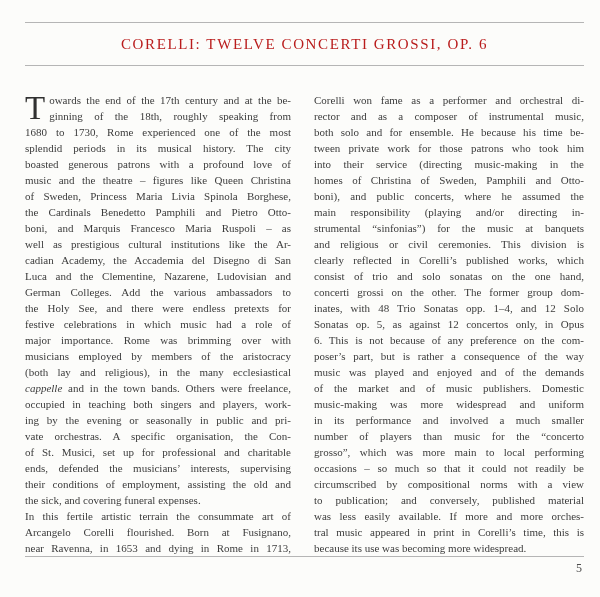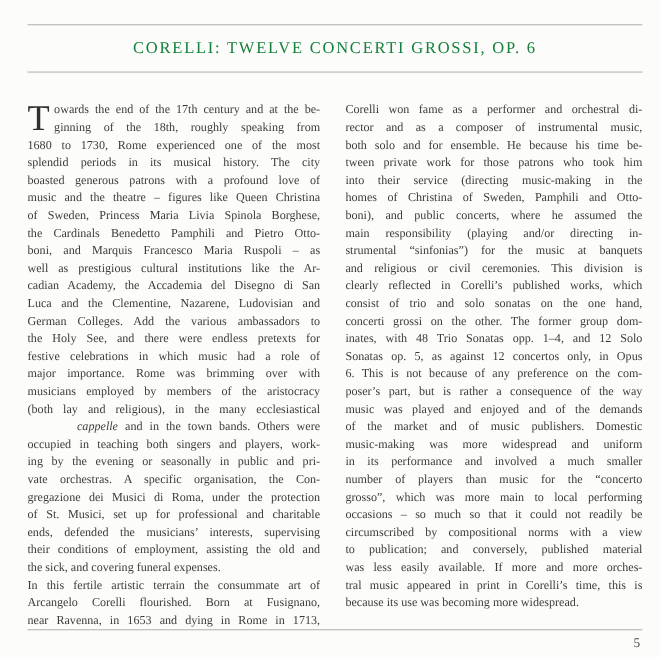--- a/index.html
+++ b/index.html
@@ -9,21 +9,21 @@
     font-family:"Liberation Serif","DejaVu Serif",serif;
     color:#3c3c3c;
     overflow:hidden;
   }
   .page { width:600px; height:597px; padding:22px 16px 0 25px; }
   .rule { height:0; border-top:1.5px solid #b5b5b5; }
   .title {
     text-align:center;
     font-size:15px;
     letter-spacing:1.6px;
-    color:#15803d;
+    color:#b91c1c;
     line-height:42px;
     height:42px;
     white-space:nowrap;
   }
   .columns { display:flex; gap:23px; margin-top:26px; }
   .col { display:block; }
   .col-left  { width:266px; }
   .col-right { width:270px; }
   .line {
     font-size:11px;
@@ -35,21 +35,21 @@
   }
   .line.para-end { text-align:right; text-align-last:left; }
   .dropcap {
     float:left;
     font-size:33px;
     line-height:30px;
     height:30px;
     margin:1px 4px 0 0;
     color:#303030;
   }
-  .italic { font-style:italic;margin-left:45px; }
+  .italic { font-style:italic; }
   .footer-rule { margin-top:0; }
   .page-num {
     text-align:right;
     font-size:12px;
     color:#4c4c4c;
     padding:4px 2px 0 0;
   }
 </style>
 </head>
 <body>
@@ -79,21 +79,20 @@
       <div class="line">German Colleges. Add the various ambassadors to</div>
       <div class="line">the Holy See, and there were endless pretexts for</div>
       <div class="line">festive celebrations in which music had a role of</div>
       <div class="line">major importance. Rome was brimming over with</div>
       <div class="line">musicians employed by members of the aristocracy</div>
       <div class="line">(both lay and religious), in the many ecclesiastical</div>
       <div class="line"><span class="italic">cappelle</span><span> and in the town bands. Others were freelance,</span></div>
       <div class="line">occupied in teaching both singers and players, work-</div>
       <div class="line">ing by the evening or seasonally in public and pri-</div>
       <div class="line">vate orchestras. A specific organisation, the Con-</div>
-      <div class="line">gregazione dei Musici di Roma, under the protection</div>
       <div class="line">of St. Musici, set up for professional and charitable</div>
       <div class="line">ends, defended the musicians’ interests, supervising</div>
       <div class="line">their conditions of employment, assisting the old and</div>
       <div class="line para-end">the sick, and covering funeral expenses.</div>
       <div class="line">In this fertile artistic terrain the consummate art of</div>
       <div class="line">Arcangelo Corelli flourished. Born at Fusignano,</div>
       <div class="line">near Ravenna, in 1653 and dying in Rome in 1713,</div>
     </div>
 
     <div class="col col-right">

